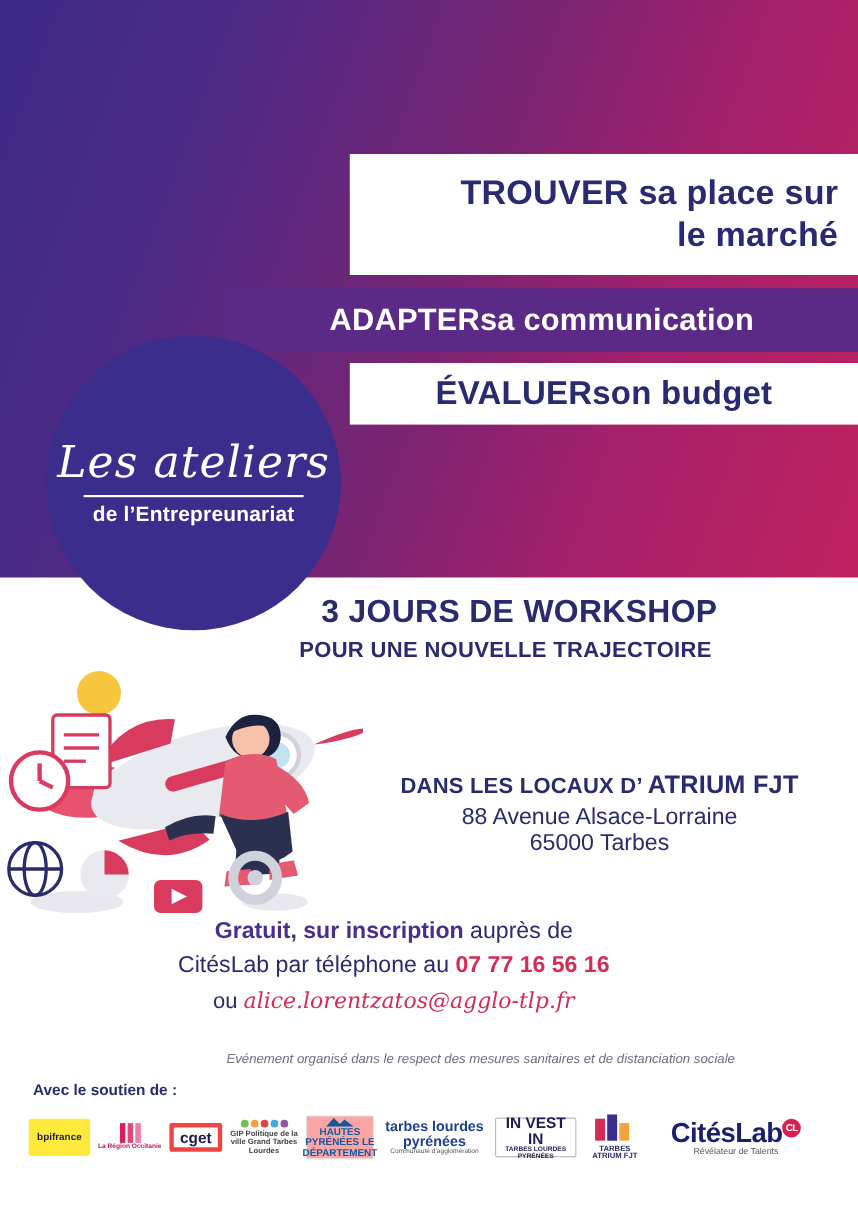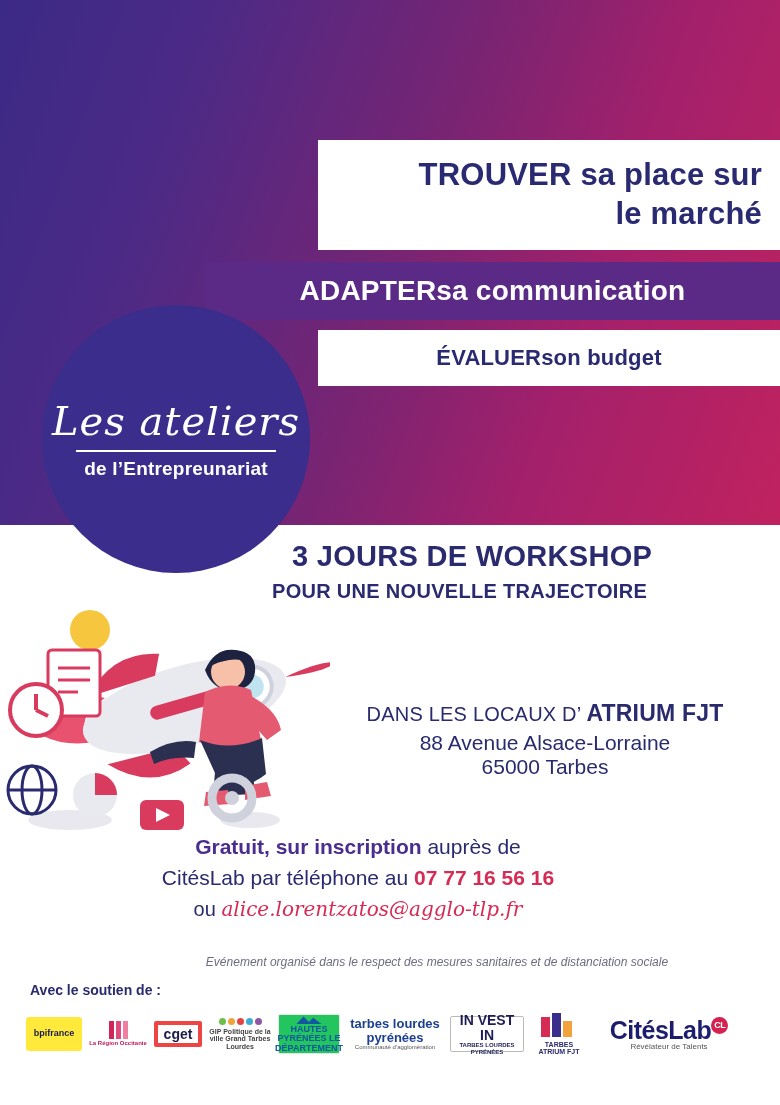--- a/index.html
+++ b/index.html
@@ -43,21 +43,21 @@
     text-align:right;
   }
   .b3{
     left:205px;top:262px;width:575px;height:58px;
     background:#5b2a86;color:#ffffff;
     font-size:28px;justify-content:center;
   }
   .b4{
     left:318px;top:330px;width:462px;height:56px;
     background:#ffffff;color:#2a2a72;
-    font-size:22px;justify-content:center;
+    font-size:30px;justify-content:center;
   }
 
   
   .circle{
     position:absolute;left:42px;top:305px;width:268px;height:268px;border-radius:50%;
     background:#3b2d8c;color:#fff;
     display:flex;flex-direction:column;align-items:center;justify-content:center;
   }
   .circle .script{
     font-family:"DejaVu Serif", serif;
@@ -74,21 +74,21 @@
   }
   .ws2{
     position:absolute;left:272px;top:580px;width:470px;
     font-size:20px;font-weight:bold;color:#2a2a6e;letter-spacing:.3px;
   }
 
   
   .venue{
     position:absolute;left:330px;top:700px;width:430px;text-align:center;color:#2a2a6e;
   }
-  .venue .l1{font-size:20px;font-weight:normal;letter-spacing:.2px;}
+  .venue .l1{font-size:20px;font-weight:bold;letter-spacing:.2px;}
   .venue .l1 b{font-size:23px;}
   .venue .l2{font-size:21px;margin-top:4px;}
   .venue .l3{font-size:21px;}
 
   
   .reg{position:absolute;left:0;top:835px;width:716px;text-align:center;color:#2a2a6e;}
   .reg .r1{font-size:21px;}
   .reg .r1 b{color:#4a2d8f;}
   .reg .r2{font-size:21px;margin-top:7px;text-align:center;}
   .reg .r2 .tel{color:#d62b55;font-weight:bold;}
@@ -116,21 +116,21 @@
   .l-bpi{width:56px;height:34px;background:#ffe93b;color:#1b1b4b;font-size:9px;border-radius:3px;}
   .l-occ{width:58px;height:38px;background:#fff;color:#c2185b;display:flex;flex-direction:column;gap:1px;}
   .l-occ .bars{display:flex;gap:2px;}
   .l-occ .bars i{display:block;width:5px;height:18px;background:#d2245a;}
   .l-occ .bars i:nth-child(2){background:#e04a7a;}
   .l-occ .bars i:nth-child(3){background:#f07ea0;}
   .l-cget{width:48px;height:26px;background:#fff;color:#1b1b4b;font-size:14px;font-weight:bold;border:4px solid #ef4444;}
   .l-gip{width:62px;height:40px;background:#fff;color:#444;font-size:7px;}
   .l-gip .dots{display:flex;gap:2px;justify-content:center;}
   .l-gip .dots span{width:7px;height:7px;border-radius:50%;display:block;}
-  .l-hp{width:62px;height:40px;background:#22c55e;color:#1257a0;font-size:9px;border:1px solid #e4e4e4;}
+  .l-hp{width:62px;height:40px;background:#fca5a5;color:#1257a0;font-size:9px;border:1px solid #e4e4e4;}
   .l-tlp{width:96px;height:40px;background:#fff;color:#1d3f8f;font-size:13px;font-weight:bold;}
   .l-tlp .sub{font-size:6px;color:#555;font-weight:normal;}
   .l-invest{width:74px;height:36px;background:#fff;border:1px solid #bbb;color:#1d1d55;font-size:14px;font-weight:bold;}
   .l-atrium{width:56px;height:54px;background:#fff;color:#2a2a6e;font-size:7px;}
   .l-citeslab{width:150px;height:48px;background:#fff;color:#1d1d6e;}
   .l-citeslab .big{font-size:25px;font-weight:bold;letter-spacing:-.5px;}
   .l-citeslab .tag{font-size:8px;color:#555;font-weight:normal;}
   .cl-badge{display:inline-block;background:#d6204f;color:#fff;border-radius:50%;width:17px;height:17px;font-size:9px;line-height:17px;text-align:center;vertical-align:top;}
 
   

